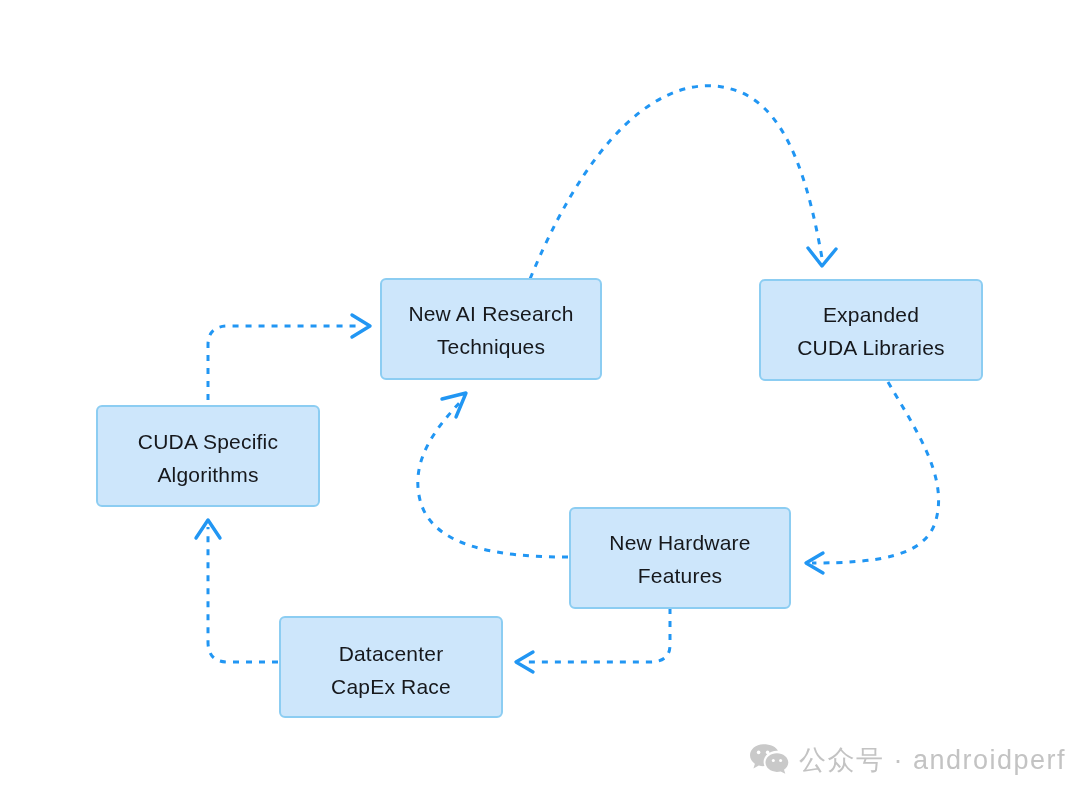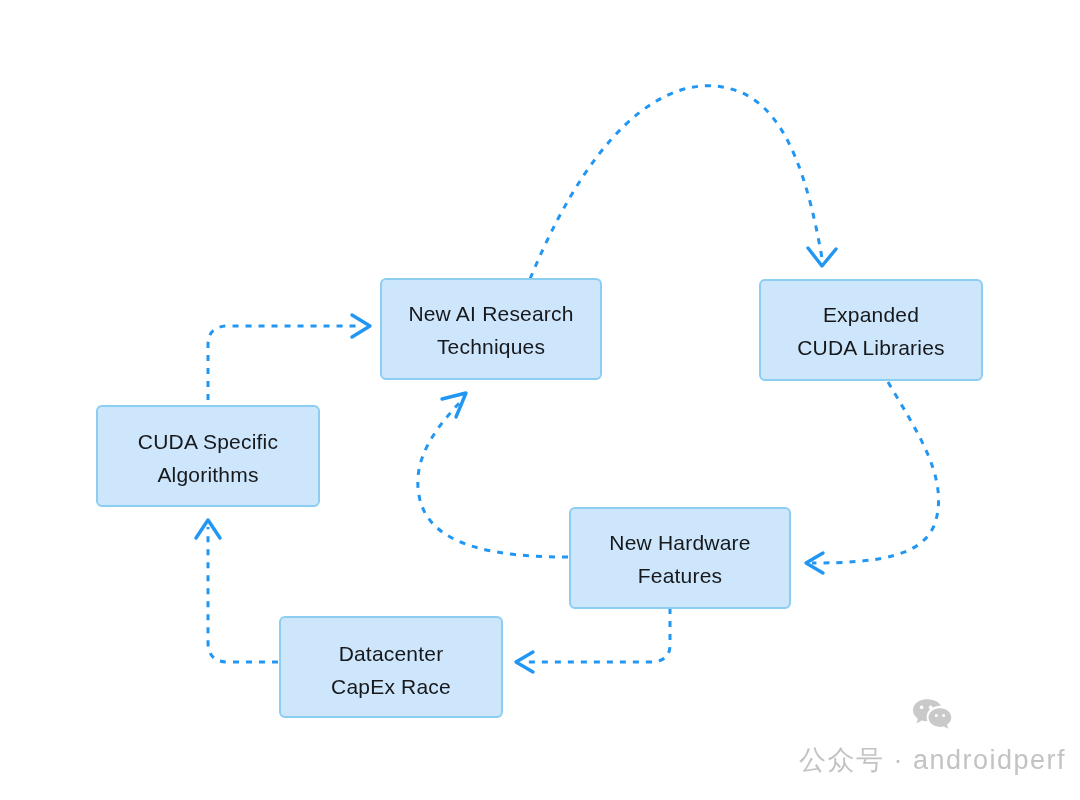--- a/index.html
+++ b/index.html
@@ -54,21 +54,20 @@
     stroke-linejoin: round;
   }
   .watermark {
     position: absolute;
     right: 14px;
     bottom: 22px;
     display: flex;
     align-items: center;
     gap: 10px;
     opacity: 1;
-    flex-direction: column;
   }
   .watermark-text {
     font-family: "Liberation Sans", sans-serif;
     font-size: 27px;
     color: #c3c3c3;
     letter-spacing: 1.5px;
     white-space: nowrap;
   }
   .wechat-icon {
     display: block;

